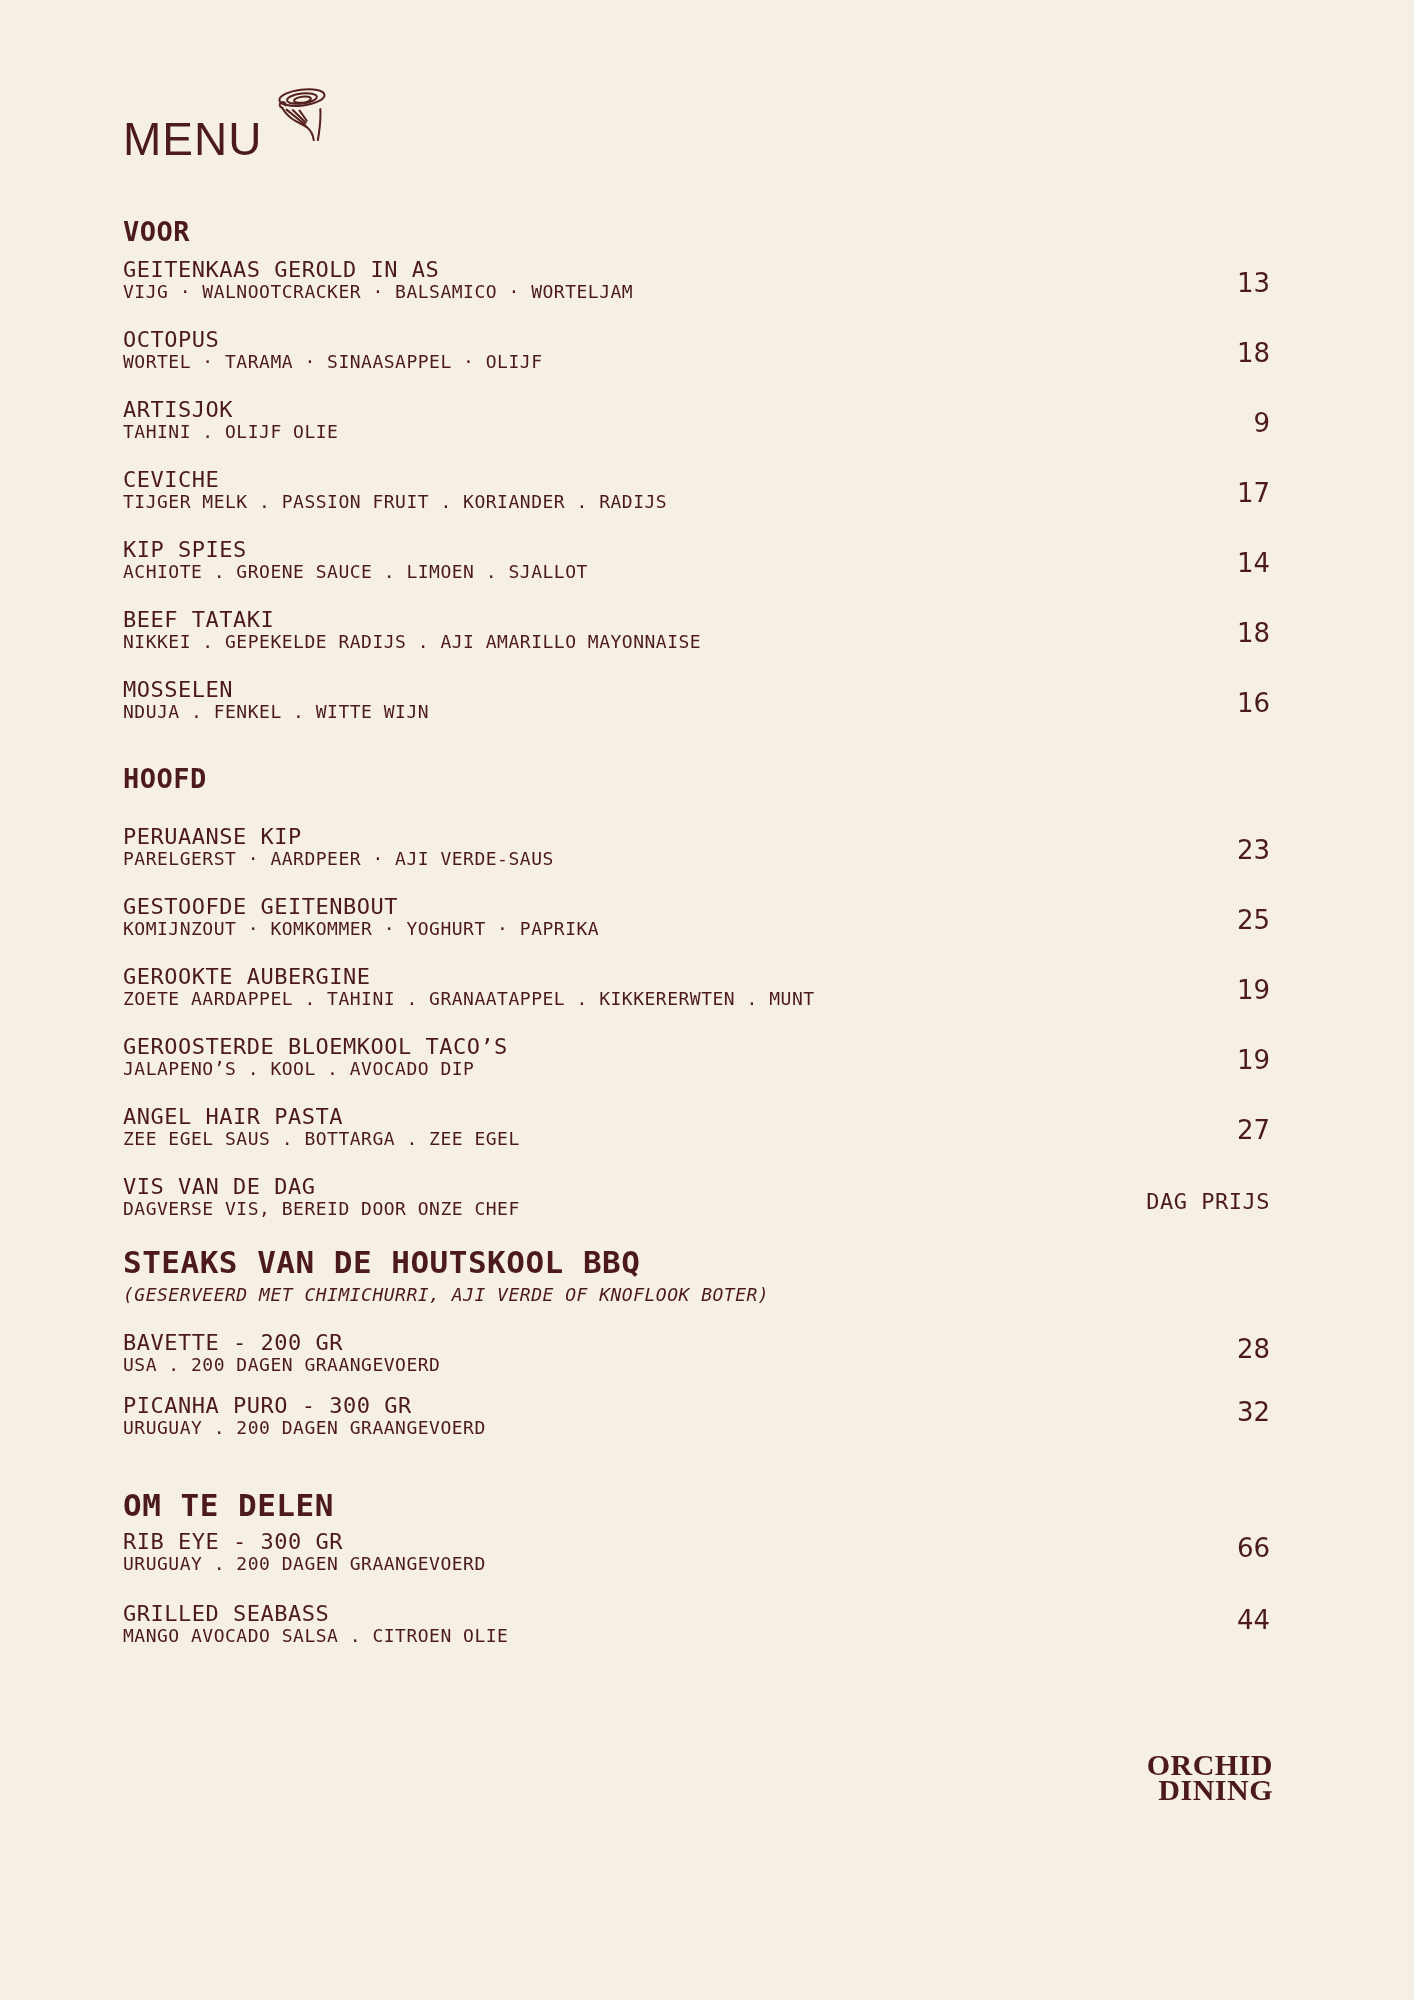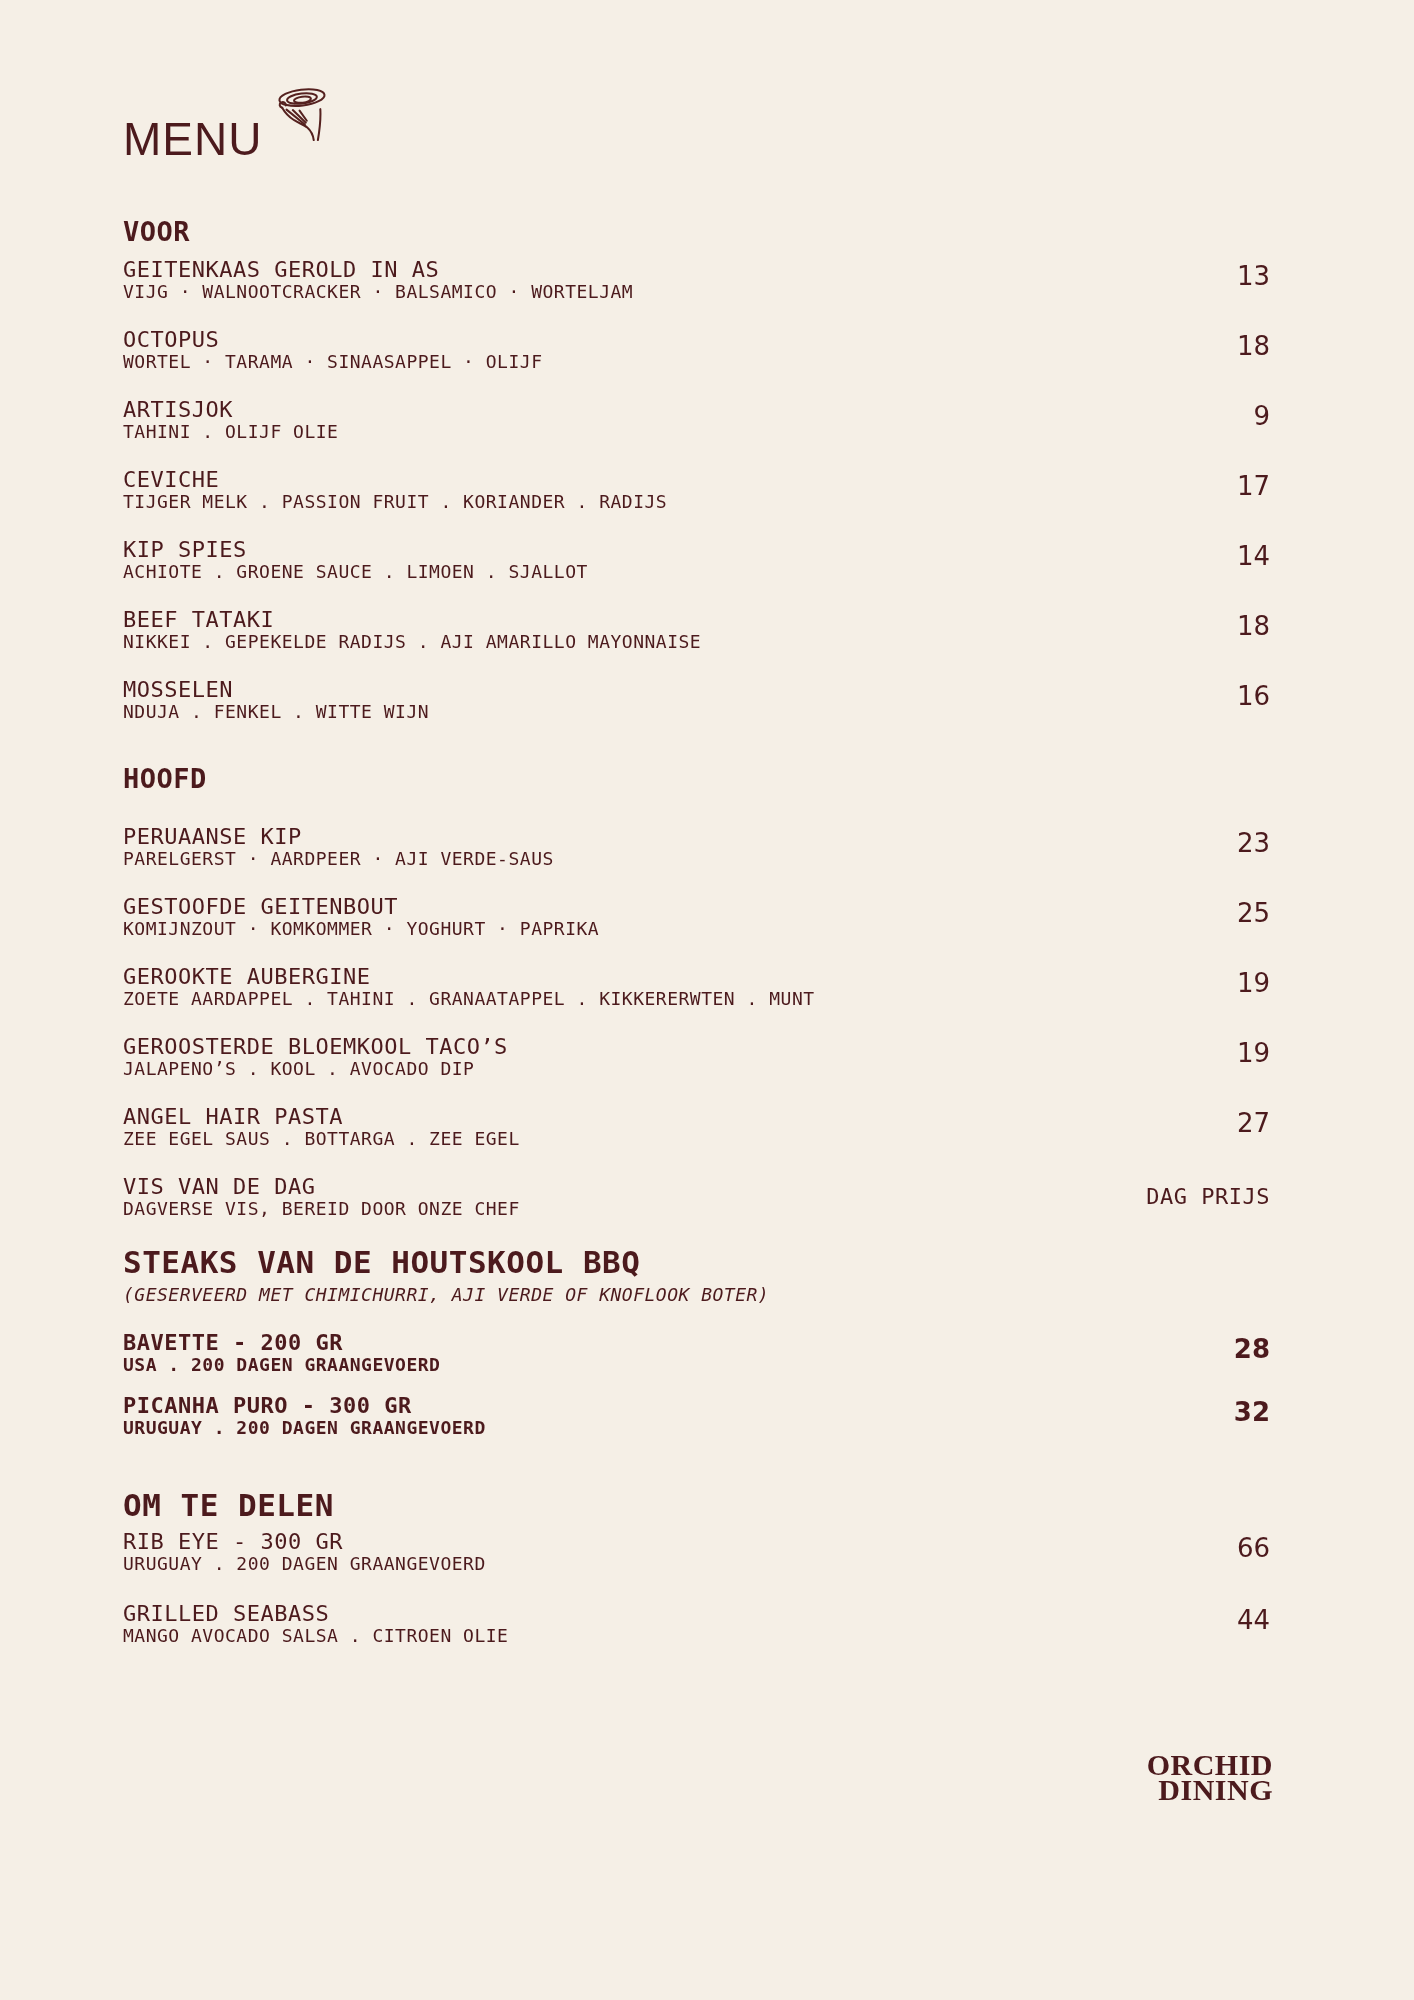--- a/index.html
+++ b/index.html
@@ -57,22 +57,22 @@
     font-style:italic;
     font-size:18px;line-height:20px;
     letter-spacing:0.5px;
   }
   
   .menu-item{
     display:flex;
     justify-content:space-between;
     align-items:flex-start;
   }
-  .section-0 .menu-item,.section-1 .menu-item{margin-bottom:26px;}
-  .section-2 .menu-item{margin-bottom:19px;font-weight:bold;}
+  .section-0 .menu-item,.section-1 .menu-item{margin-bottom:26px;align-items:center;}
+  .section-2 .menu-item{margin-bottom:19px;}
   .section-3 .menu-item{margin-bottom:28px;}
   .item-name{
     font-size:22px;line-height:24px;
     letter-spacing:0.5px;
     white-space:pre;
   }
   .item-desc{
     font-size:18px;line-height:20px;
     letter-spacing:0.5px;
     white-space:pre;

